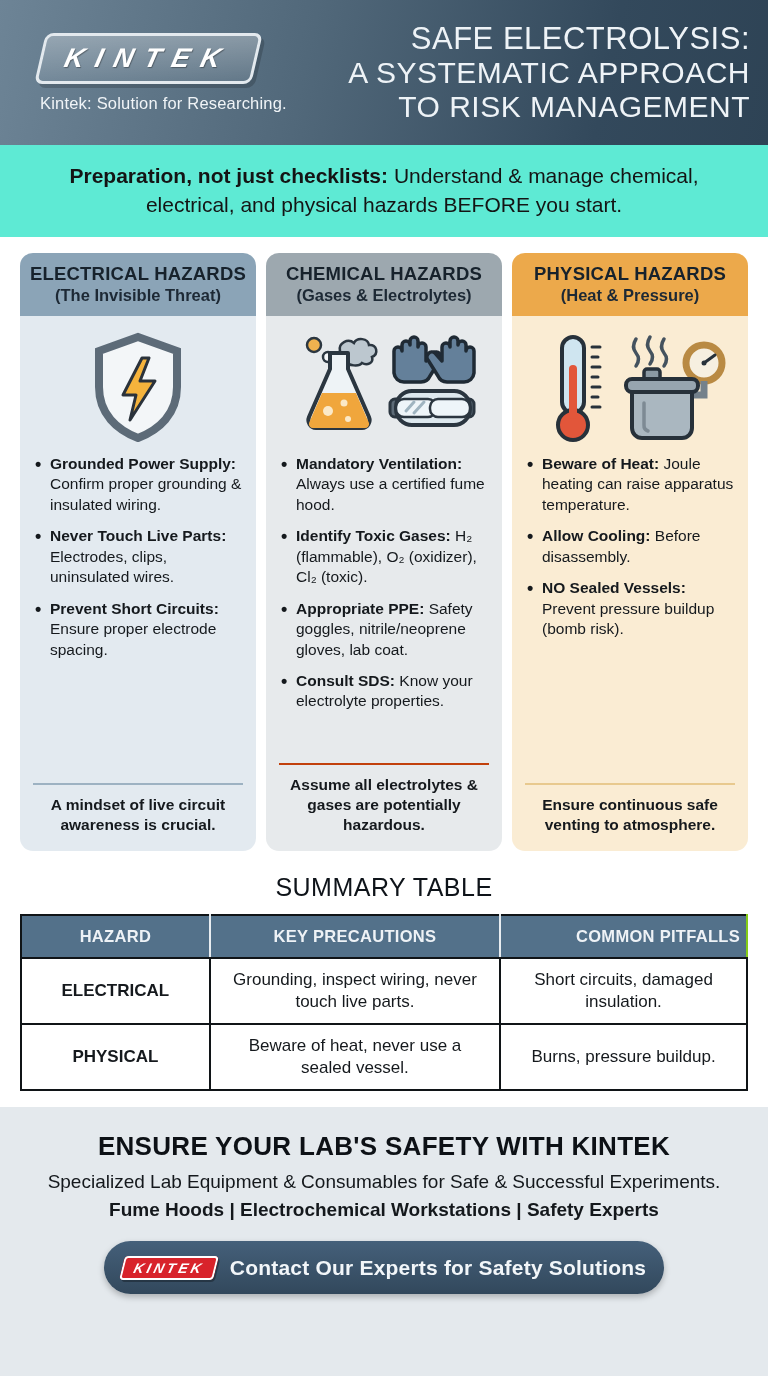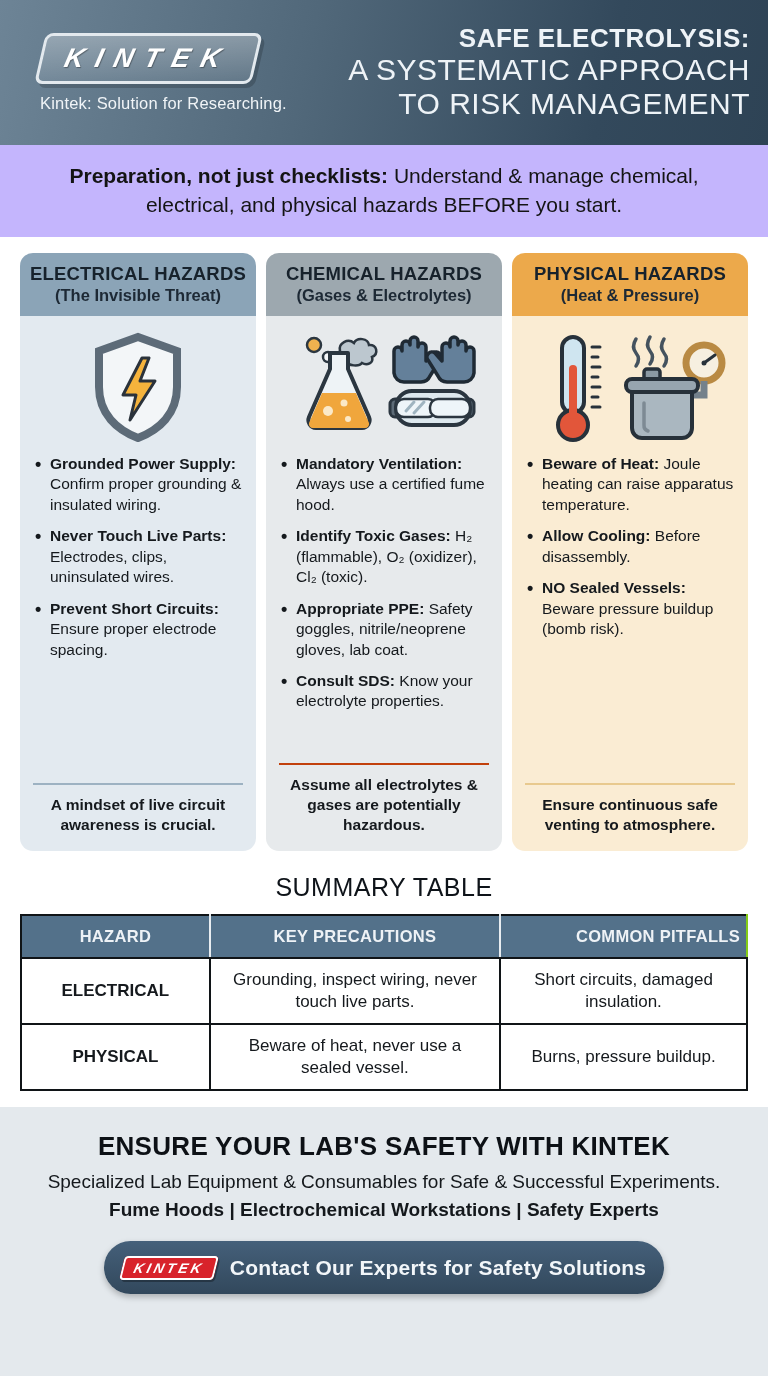--- a/index.html
+++ b/index.html
@@ -6,25 +6,25 @@
   body { font-family:"Liberation Sans", sans-serif; background:#ffffff; }
   .page { width:768px; height:1376px; margin:0 auto; background:#ffffff; display:flex; flex-direction:column; overflow:hidden; }
 
   
   .header { height:145px; background:linear-gradient(102deg,#6d8496 0%,#51687a 40%,#33495c 78%,#2e4355 100%); display:flex; align-items:center; justify-content:space-between; padding:0 18px 0 40px; flex:0 0 auto; }
   .brand { display:flex; flex-direction:column; gap:10px; }
   .logo-plate { transform:skewX(-13deg); border:3px solid #e3e9ee; border-radius:8px; background:linear-gradient(180deg,rgba(255,255,255,0.30),rgba(255,255,255,0.08)); box-shadow:4px 4px 0 rgba(0,0,0,0.18); padding:7px 22px; width:max-content; }
   .logo-plate span { font-style:italic; font-weight:bold; font-size:27px; color:#ffffff; letter-spacing:11px; text-shadow:1px 1px 1px rgba(0,0,0,0.35); white-space:nowrap; }
   .tagline { color:#f0f4f7; font-size:16.5px; letter-spacing:0.2px; }
   .title { text-align:right; color:#eef3f7; line-height:1.13; }
-  .title .t1 { font-size:26px; font-weight:bold; letter-spacing:0.5px; }
+  .title .t1 { font-size:31px; font-weight:normal; letter-spacing:0.5px; }
   .title .t2 { font-size:30px; font-weight:normal; letter-spacing:0.5px; }
 
   
-  .intro { background:#c4b5fd; padding:17px 55px; text-align:center; flex:0 0 auto; }
+  .intro { background:#5eead4; padding:17px 55px; text-align:center; flex:0 0 auto; }
   .intro p { font-size:21px; line-height:1.38; color:#141414; }
   .intro .lead { font-weight:bold; }
 
   
   .cols { display:flex; gap:10px; padding:16px 20px 12px 20px; flex:0 0 auto; }
   .card { width:276px; height:598px; border-radius:13px; display:flex; flex-direction:column; overflow:hidden; }
   .card-head { padding:10px 6px 11px 6px; text-align:center; }
   .card-head .ct { font-size:18.5px; font-weight:bold; color:#17222c; letter-spacing:0.2px; }
   .card-head .cs { font-size:16.5px; font-weight:600; color:#1d2935; margin-top:1px; }
   .card-body { flex:1; display:flex; flex-direction:column; padding:12px 13px 16px 13px; }
@@ -192,21 +192,21 @@
 
             <rect x="112" y="38" width="16" height="12" rx="3" fill="#8b99a3" stroke="#27313a" stroke-width="3.5"></rect>
             <rect x="94" y="48" width="72" height="13" rx="6" fill="#97a5af" stroke="#27313a" stroke-width="4"></rect>
             <path d="M100 61 h60 v36 a10 10 0 0 1 -10 10 h-40 a10 10 0 0 1 -10 -10 Z" fill="#aab7c0" stroke="#27313a" stroke-width="4"></path>
             <path d="M112 72 v22 a6 6 0 0 0 4 6" stroke="#7d8a94" stroke-width="3.5" fill="none" stroke-linecap="round"></path>
           </svg>
         </div>
         <ul class="bullets">
           <li><span class="b-lead">Beware of Heat:</span> <span>Joule heating can raise apparatus temperature.</span></li>
           <li><span class="b-lead">Allow Cooling:</span> <span>Before disassembly.</span></li>
-          <li><span class="b-lead">NO Sealed Vessels:</span> <span>Beware pressure buildup (bomb risk).</span></li>
+          <li><span class="b-lead">NO Sealed Vessels:</span> <span>Prevent pressure buildup (bomb risk).</span></li>
         </ul>
         <div class="card-foot">Ensure continuous safe venting to atmosphere.</div>
       </div>
     </div>
   </div>
 
   <div class="summary">
     <h2>SUMMARY TABLE</h2>
     <table class="sum">
       <colgroup>

